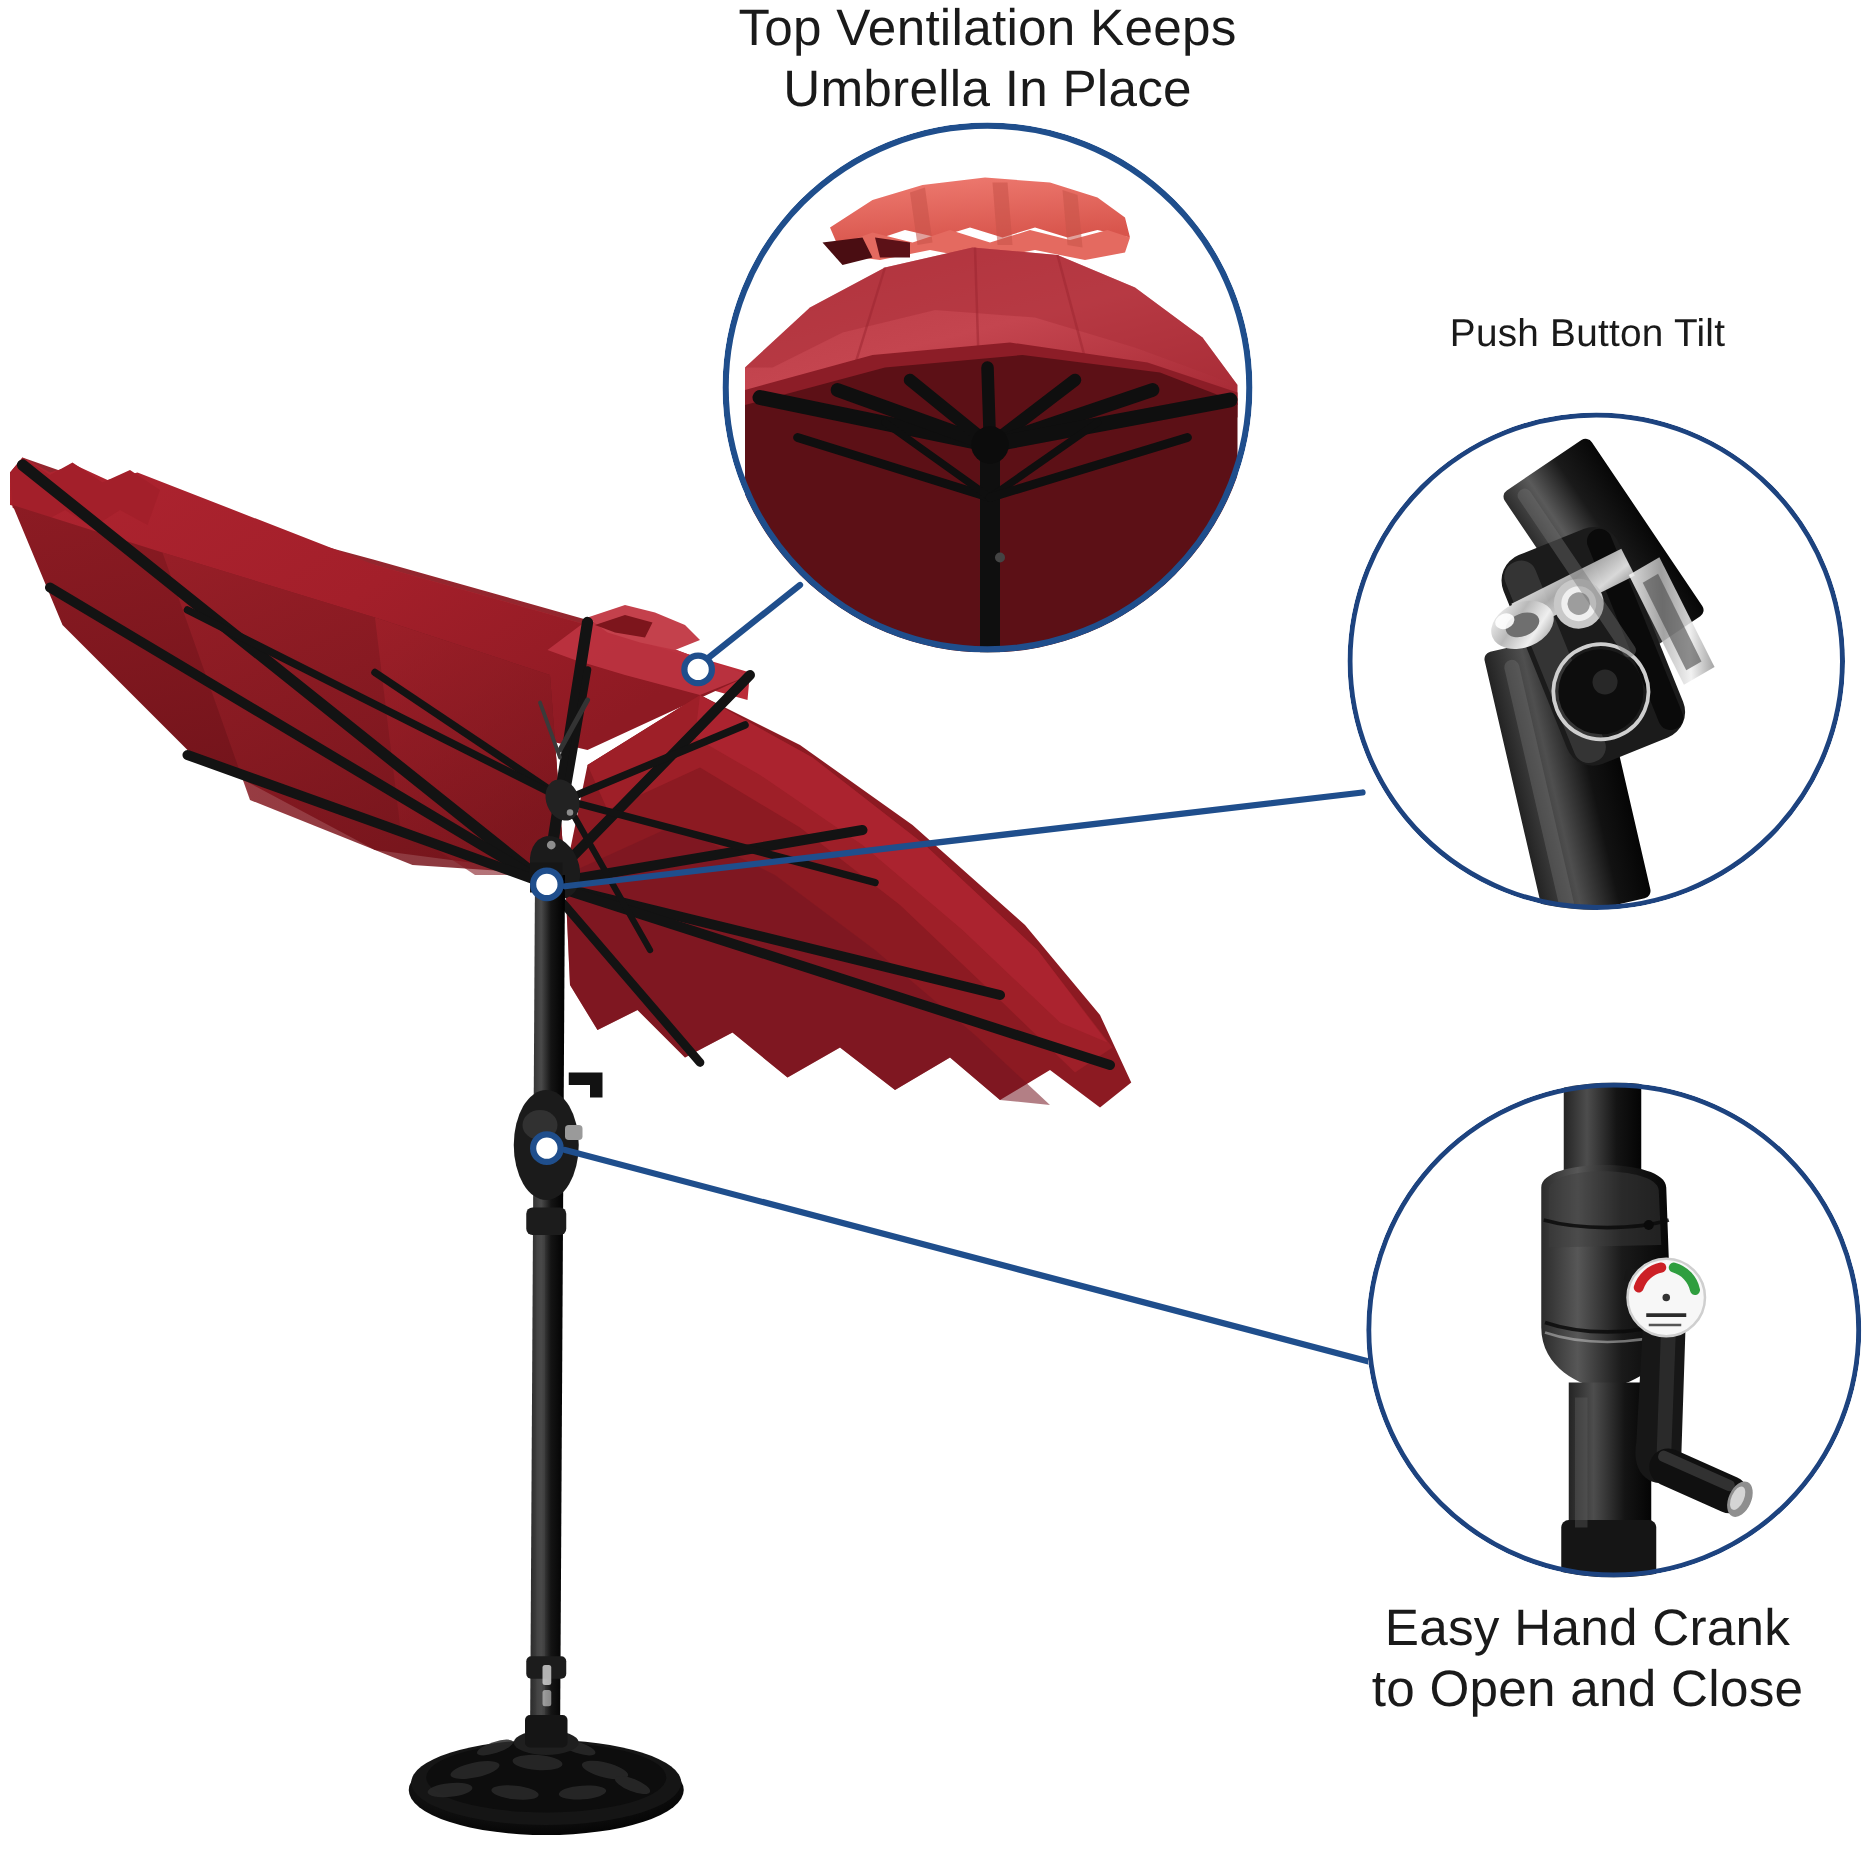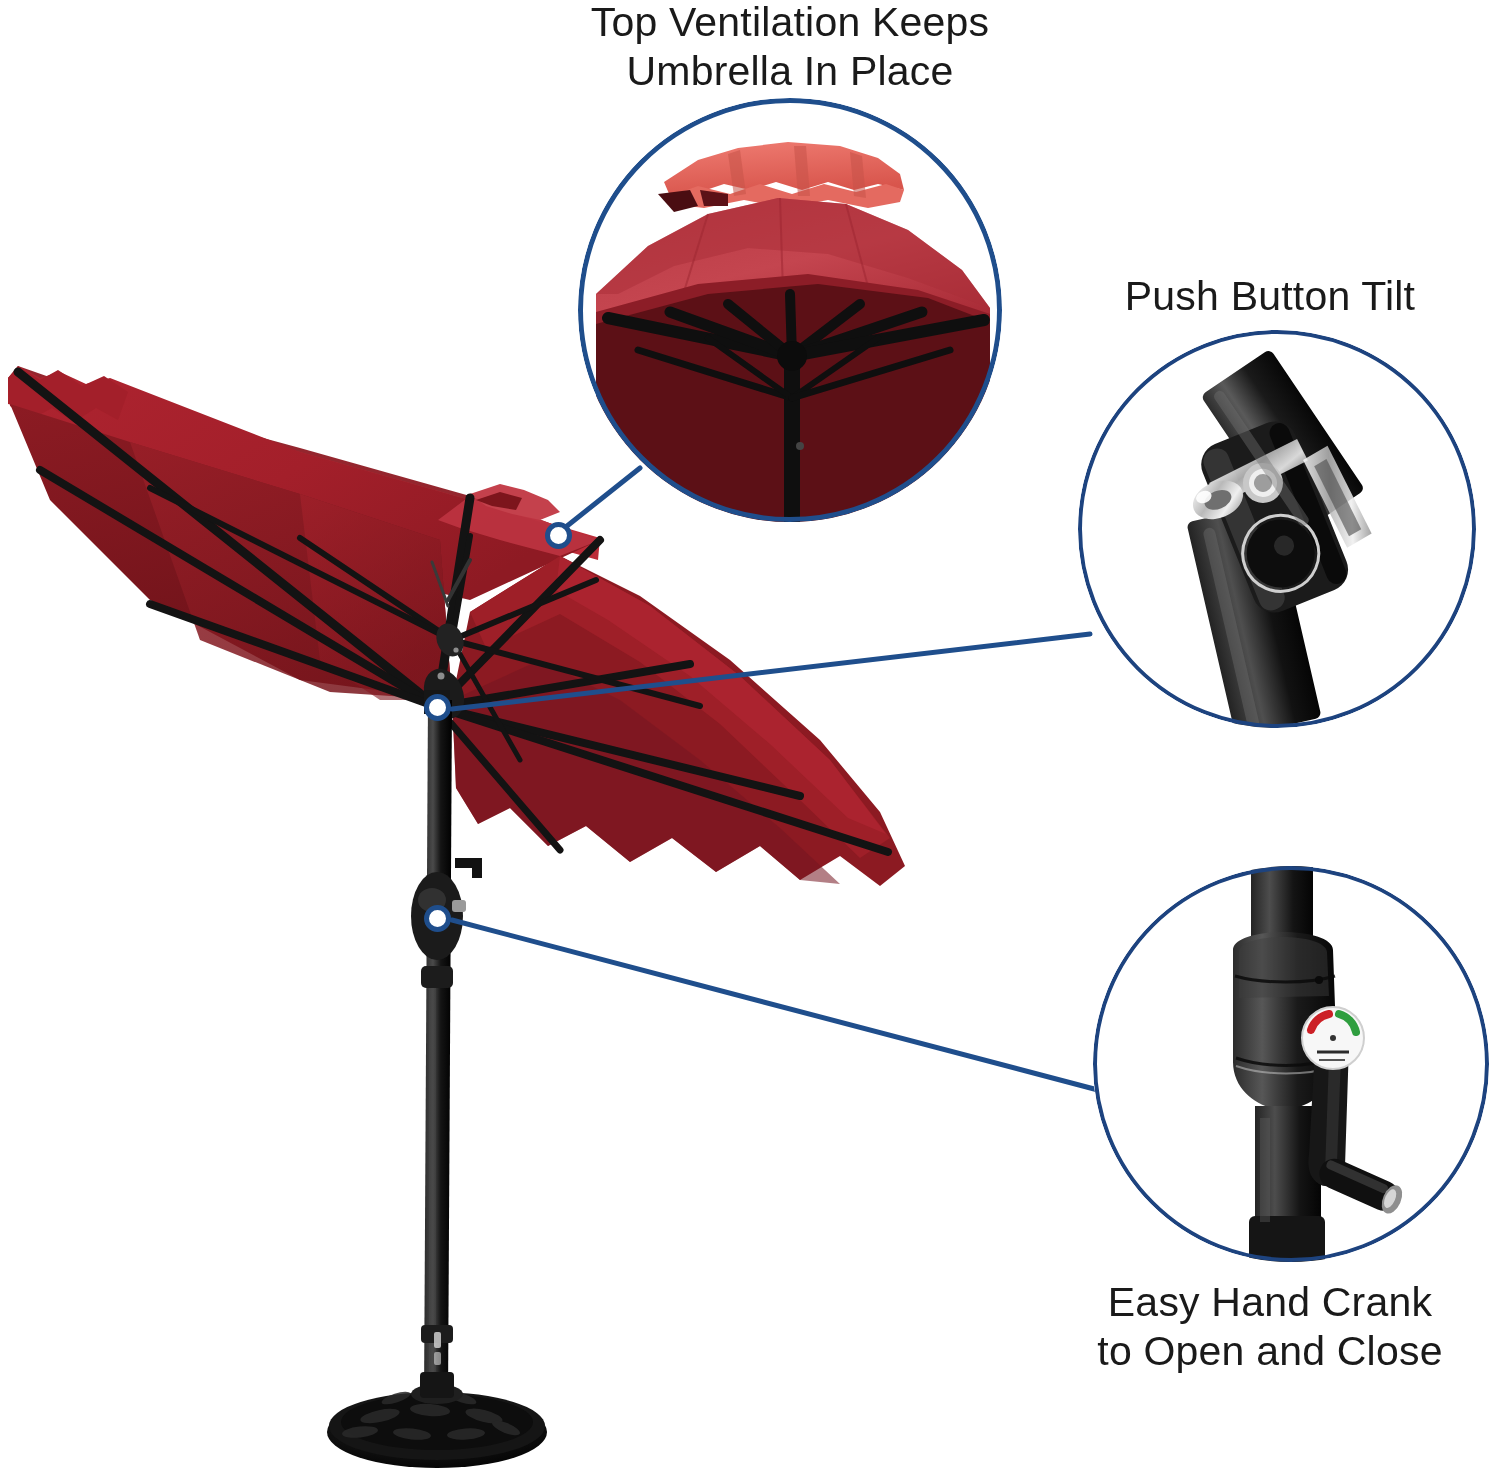--- a/index.html
+++ b/index.html
@@ -17,21 +17,21 @@
     position:absolute;
     color:#1a1a1a;
     font-weight:300;
     letter-spacing:.2px;
     line-height:1.20;
     text-align:center;
     white-space:pre-line;
     font-family:"Liberation Sans","DejaVu Sans",sans-serif;
   }
   #label-vent{left:455px;top:-2px;width:670px;font-size:41px;}
-  #label-tilt{left:1040px;top:272px;width:460px;font-size:41px;}
+  #label-tilt{left:1040px;top:248px;width:460px;font-size:31px;}
   #label-crank{left:1035px;top:1278px;width:470px;font-size:41px;}
 
   
   .inset{
     position:absolute;border-radius:50%;overflow:hidden;
     background:#ffffff;
   }
   .inset .ring{
     position:absolute;inset:0;border-radius:50%;
     box-sizing:border-box;pointer-events:none;

